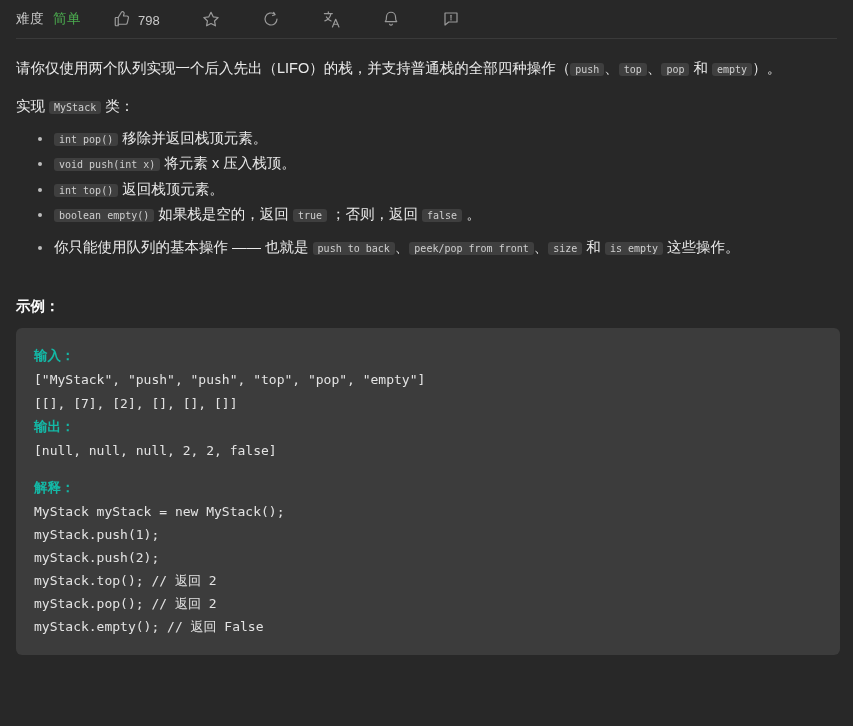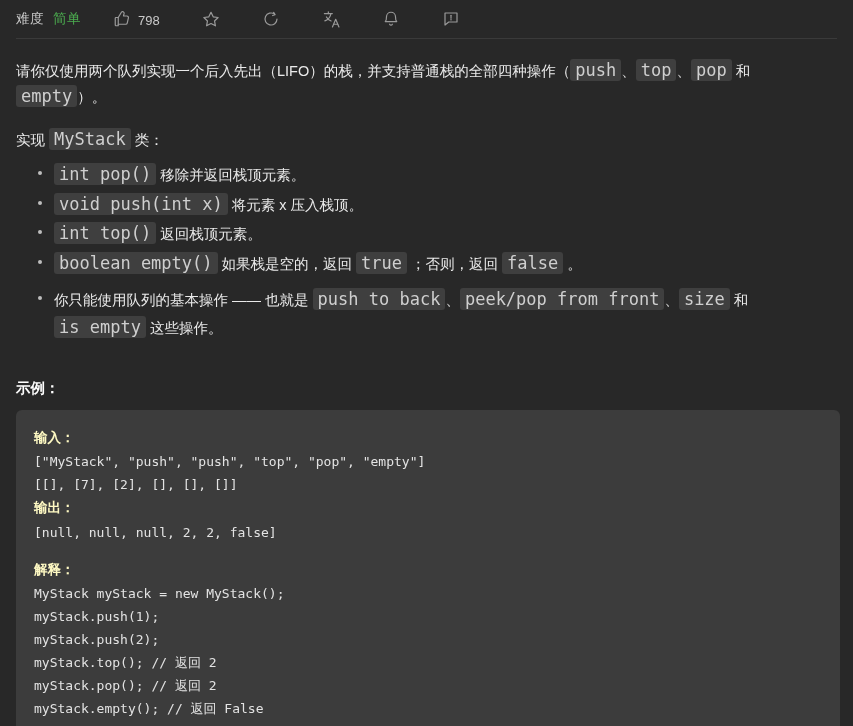--- a/index.html
+++ b/index.html
@@ -114,40 +114,40 @@
     color: #ffffff;
   }
   h3.section.example { margin-top: 38px; }
 
   code.chip {
     font-family: "DejaVu Sans Mono", "Liberation Mono", monospace;
     background: #3f3f3f;
     color: #cfcfcf;
     border-radius: 3px;
     padding: 1px 5px;
-    font-size: 17px;
+    font-size: 10px;
     white-space: nowrap;
   }
 
   
   .codeblock {
     margin-top: 12px;
     background: #3c3c3c;
     border-radius: 6px;
     padding: 16px 0 16px 18px;
     box-sizing: border-box;
     width: 824px;
     font-family: "DejaVu Sans Mono", "Liberation Mono", monospace;
     font-size: 13px;
     line-height: 1.78;
     color: #e3e3e3;
   }
   .codeblock .lbl {
     font-weight: bold;
-    color: #fef9c3;
+    color: #14b8a6;
     font-family: "Liberation Sans", "DejaVu Sans", sans-serif;
     font-size: 13.5px;
   }
   .codeblock .gap { height: 14px; }
   .codeline { white-space: pre; }
 </style>
 </head>
 <body>
 
 <div class="toolbar">

